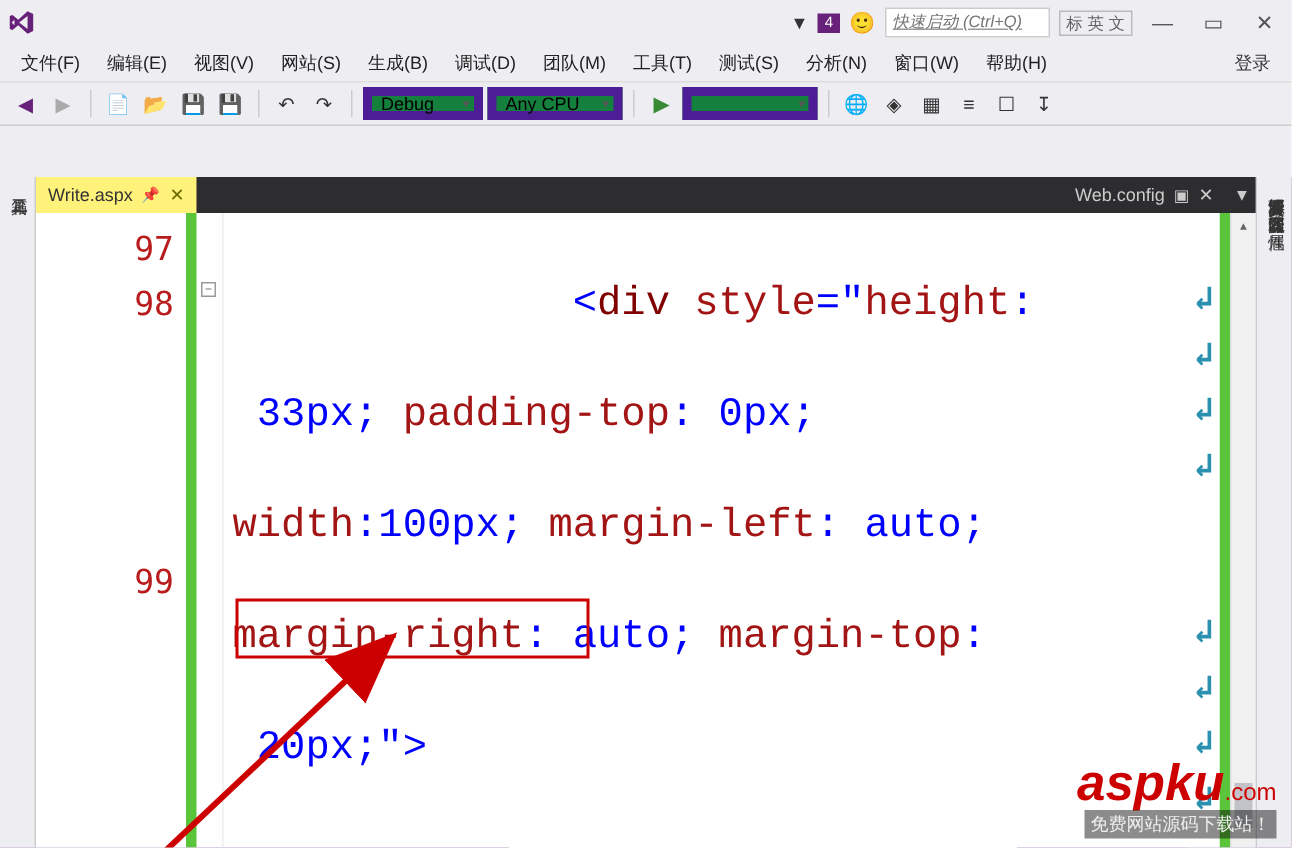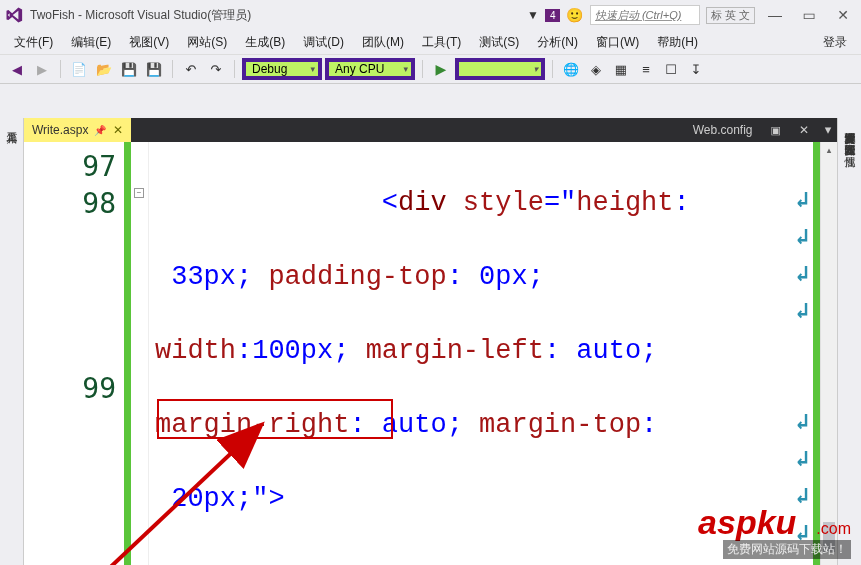--- a/index.html
+++ b/index.html
@@ -19,43 +19,43 @@
 
 
 .menubar { height: 24px; background: #eeeef2; display: flex; align-items: center; padding: 0 6px; gap: 2px; }
 .menubar .menu-item { padding: 3px 8px; color: #222; font-size: 12px; }
 .menubar .spacer { flex: 1; }
 
 
 .toolbar { height: 30px; background: #eeeef2; border-top: 1px solid #ddd; border-bottom: 1px solid #ccc; display: flex; align-items: center; padding: 0 6px; gap: 3px; }
 .tbtn { width: 22px; height: 22px; display: inline-flex; align-items: center; justify-content: center; color: #333; font-size: 13px; }
 .tsep { width: 1px; height: 18px; background: #ccc; margin: 0 4px; }
-.tcombo { border: 4px solid #4c1d95; background: #bef264; height: 22px; padding: 0 16px 0 6px; font-size: 12px; display: inline-flex; align-items: center; position: relative; }
+.tcombo { border: 6px solid #4c1d95; background: #15803d; height: 22px; padding: 0 16px 0 6px; font-size: 12px; display: inline-flex; align-items: center; position: relative; }
 .tcombo::after { content: "▾"; position: absolute; right: 3px; font-size: 9px; color: #555; }
 .trun { color: #388a34; font-size: 14px; }
 .tpurple { color: #68217a; }
 
 
 .docarea { position: absolute; top: 84px; bottom: 0; left: 0; right: 0; background: #68217a; margin-top: 34px; }
 .left-well { position: absolute; left: 0; top: 0; bottom: 0; width: 24px; background: #eeeef2; border-right: 1px solid #ccc; }
 .left-well .vtab { writing-mode: vertical-rl; text-orientation: upright; font-size: 11px; color: #333; padding: 6px 4px; }
 .right-well { position: absolute; right: 0; top: 0; bottom: 0; width: 24px; background: #eeeef2; border-left: 1px solid #ccc; display: flex; flex-direction: column; }
 .right-well .vtab { writing-mode: vertical-rl; font-size: 11px; color: #333; padding: 6px 4px; white-space: nowrap; }
 
 
 .tabstrip { position: absolute; left: 24px; right: 24px; top: 0; height: 24px; background: #2d2d30; display: flex; align-items: stretch; }
 .tab { background: #fff27b; color: #333; padding: 3px 8px; display: inline-flex; align-items: center; gap: 6px; font-size: 12px; }
 .tab .pin { color: #6b6b00; font-size: 10px; }
 .tab .close { color: #6b6b00; font-size: 12px; }
 .tabstrip .spacer { flex: 1; }
-.preview-tab { color: #ccc; padding: 3px 10px; display: inline-flex; align-items: center; gap: 18px; font-size: 12px; }
+.preview-tab { color: #ccc; padding: 3px 10px; display: inline-flex; align-items: center; gap: 6px; font-size: 12px; }
 
 
 .editor { position: absolute; left: 24px; right: 24px; top: 24px; bottom: 0; background: #fff; display: flex; }
-.gutter { width: 100px; background: #fff; text-align: right; padding-right: 8px; color: #14532d; font-family: Consolas, monospace; font-size: 28px; line-height: 37px; padding-top: 6px; border-right: 0; }
+.gutter { width: 100px; background: #fff; text-align: right; padding-right: 8px; color: #b91c1c; font-family: Consolas, monospace; font-size: 22px; line-height: 37px; padding-top: 6px; border-right: 0; }
 .gutter .ln { height: 37px; }
 .change-bar { width: 7px; background: #5ac53a; margin-right: 0; }
 .fold-bar { width: 18px; border-right: 1px solid #eee; position: relative; }
 .fold-box { position: absolute; left: 3px; width: 10px; height: 10px; border: 1px solid #999; font-size: 8px; line-height: 8px; text-align: center; background: #fff; color: #666; }
 .codearea { flex: 1; font-family: Consolas, "Courier New", monospace; font-size: 27px; line-height: 37px; padding-top: 6px; padding-left: 6px; position: relative; overflow: hidden; white-space: pre; }
 .indicator-margin { width: 22px; background: #fff; position: relative; }
 .wrap-glyph { position: absolute; right: 4px; color: #2b91af; font-family: Consolas, monospace; font-size: 22px; font-weight: bold; }
 .right-change { width: 7px; background: #5ac53a; }
 .scrollbar-v { width: 17px; background: #f0f0f0; border-left: 1px solid #e0e0e0; position: relative; }
 .scrollbar-v .up-arrow { position: absolute; top: 0; left: 0; right: 0; height: 16px; display: flex; align-items: center; justify-content: center; font-size: 9px; color: #666; }
@@ -68,31 +68,30 @@
 
 
 .red-box { position: absolute; border: 2px solid #c00; }
 
 
 .arrow-svg { position: absolute; pointer-events: none; }
 
 
 .watermark { position: absolute; right: 10px; bottom: 6px; text-align: right; }
 .watermark .brand { font-family: Arial, sans-serif; font-size: 34px; font-weight: bold; font-style: italic; color: #c00; }
-.watermark .brand .com { font-size: 16px; font-style: normal; font-weight: normal; color: #c00; margin-left: 20px; }
+.watermark .brand .com { font-size: 16px; font-style: normal; font-weight: normal; color: #c00; }
 .watermark .tag { font-size: 12px; color: #eee; background: rgba(0,0,0,0.45); padding: 1px 4px; margin-top: -2px; display: inline-block; }
 </style>
 </head>
 <body>
 
 <div class="titlebar">
   <svg class="vs-logo" viewBox="0 0 32 32">
       <path fill="#68217a" d="M23 4l6 3v18l-6 3-10-9-6 5-3-1V9l3-1 6 5 10-9zM9 13l-3 3 3 3V13zm5 3l9 7V9l-9 7z"></path>
     </svg>
-  <span class="title">TwoFish - Microsoft Visual Studio(管理员)</span>
   <span class="spacer"></span>
   <div class="right-controls">
     <span style="color:#333;">▼</span>
     <span class="notif">
         <span>4</span>
       </span>
     <span style="color:#555;font-size:14px;">🙂</span>
     <span class="quick-launch">
       <input placeholder="快速启动 (Ctrl+Q)" style="">
     </span>

